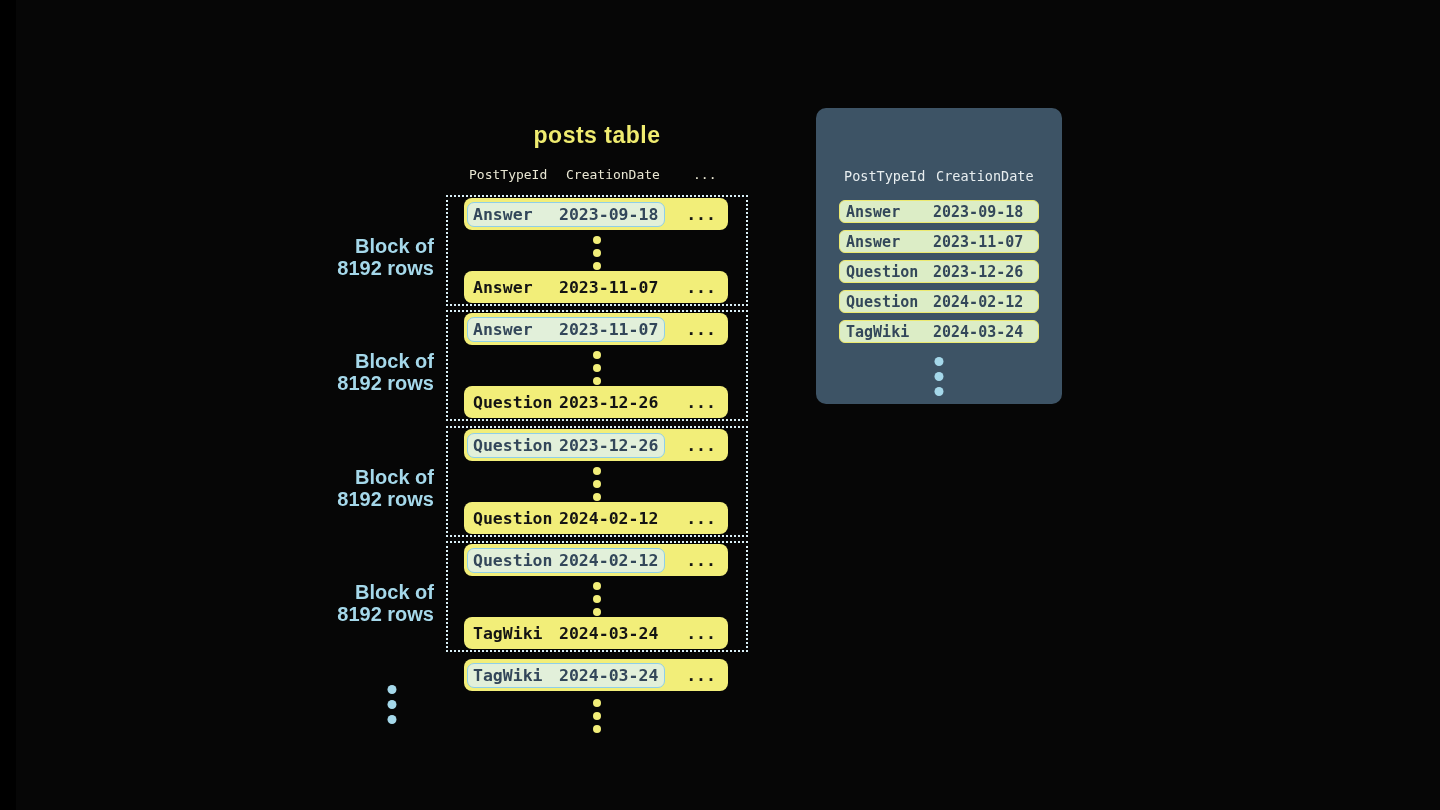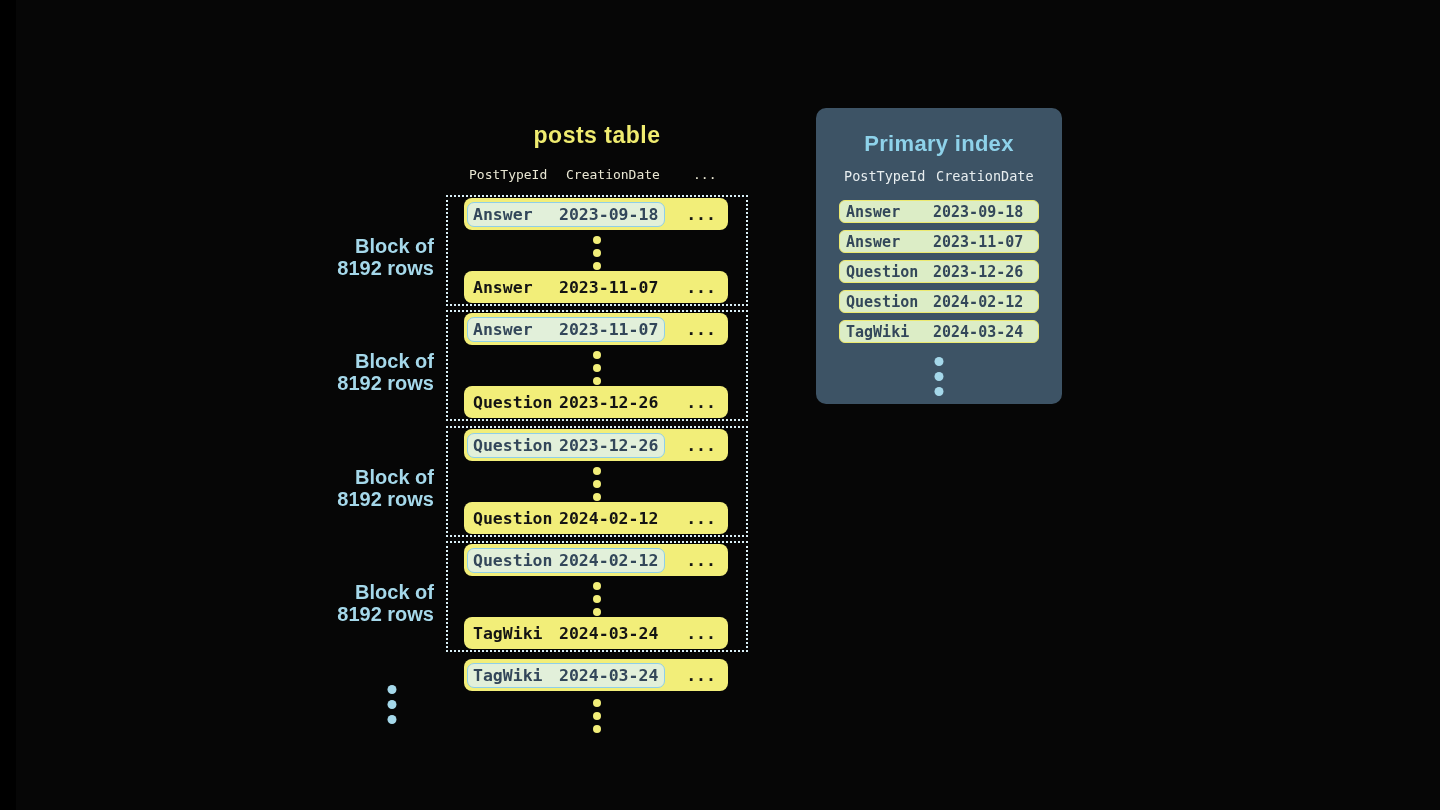--- a/index.html
+++ b/index.html
@@ -231,21 +231,20 @@
       <span></span>
   </div>
 
   <div class="vdots blue more-blocks-dots">
     <span></span>
       <span></span>
       <span></span>
   </div>
 
   <div class="panel">
-    <div class="panel-title">Primary index</div>
     <div class="iheader">
       <span class="ih-c1">PostTypeId</span>
       <span class="ih-c2">CreationDate</span>
     </div>
     <div class="index-rows" id="index-rows">
         <div class="irow">
           <span class="ic1">Answer</span>
           <span class="ic2">2023-09-18</span>
         </div>
         <div class="irow">

